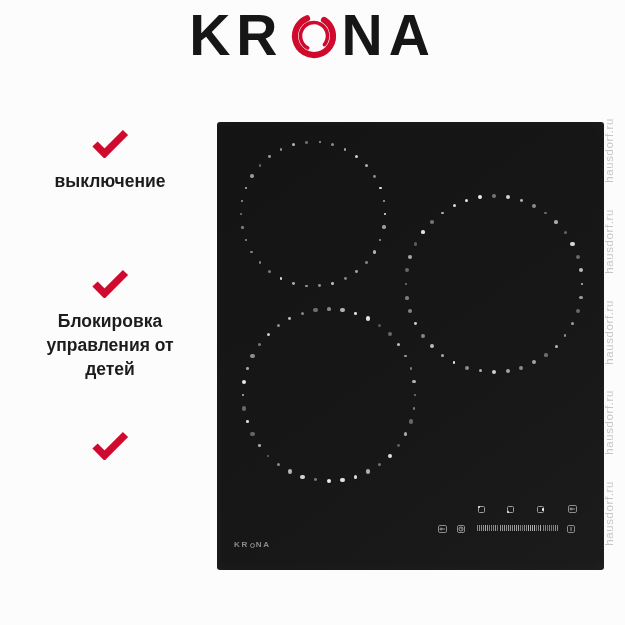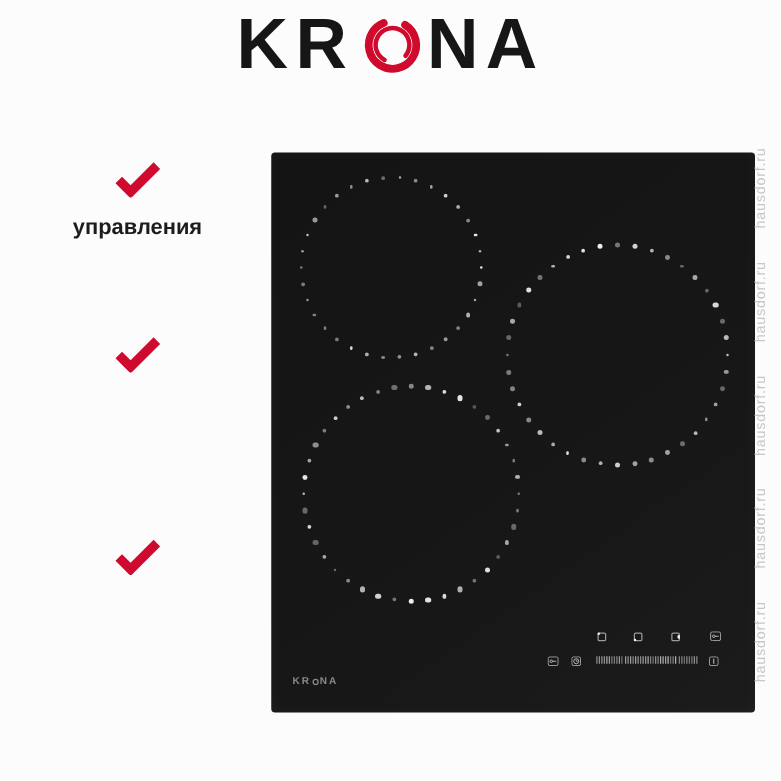--- a/index.html
+++ b/index.html
@@ -60,27 +60,32 @@
     </svg>
     <span class="ltr right">NA</span>
   </header>
 
   <aside class="features">
     <div class="feature f1">
       <svg class="check" width="38" height="30" viewBox="0 0 38 30">
         <path d="M4 16 L13.5 25.5 L34.5 4.5" fill="none" stroke="#d0092e" stroke-width="7.4"></path>
       </svg>
       <div class="feature-text">
-        <span>управления</span>
+        <span>выключение</span>
       </div>
     </div>
     <div class="feature f2">
       <svg class="check" width="38" height="30" viewBox="0 0 38 30">
         <path d="M4 16 L13.5 25.5 L34.5 4.5" fill="none" stroke="#d0092e" stroke-width="7.4"></path>
       </svg>
+      <div class="feature-text">
+        <span>Блокировка</span>
+        <span>управления от</span>
+        <span>детей</span>
+      </div>
     </div>
     <div class="feature f3">
       <svg class="check" width="38" height="30" viewBox="0 0 38 30">
         <path d="M4 16 L13.5 25.5 L34.5 4.5" fill="none" stroke="#d0092e" stroke-width="7.4"></path>
       </svg>
     </div>
   </aside>
 
   <div class="cooktop">
     <div id="zones">

